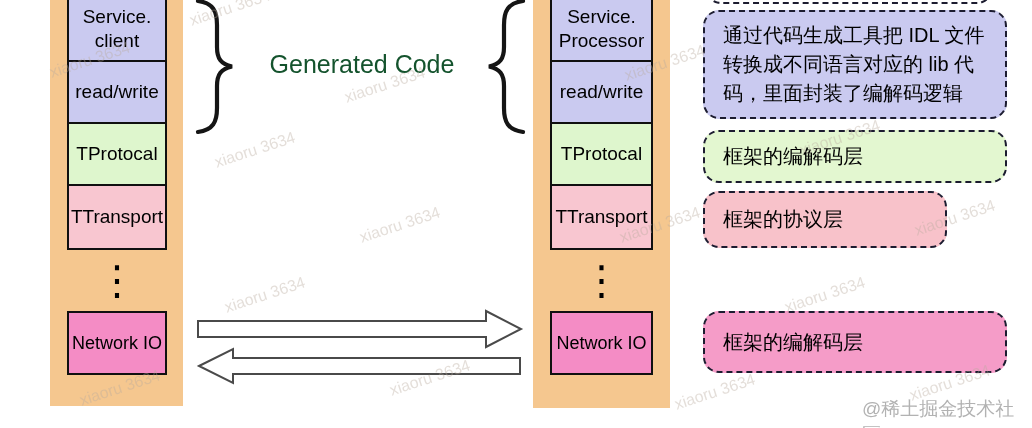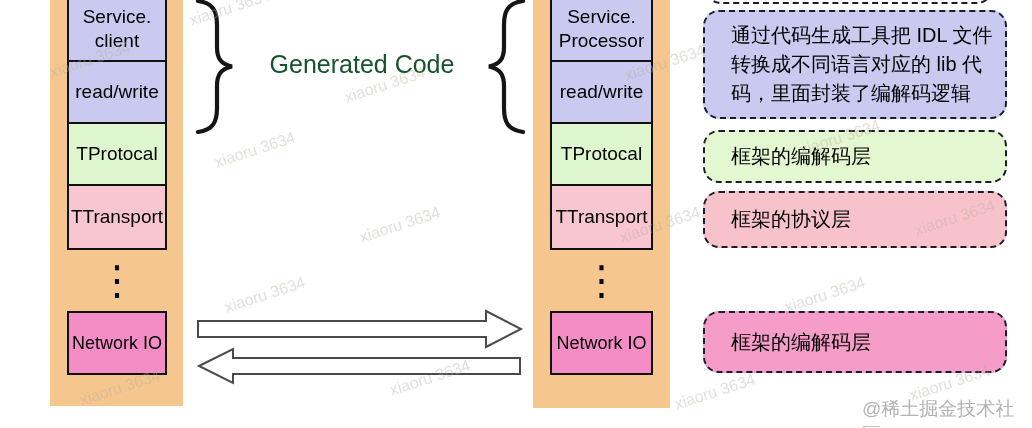--- a/index.html
+++ b/index.html
@@ -16,21 +16,21 @@
   .dots-box{
     position:absolute;z-index:2;display:flex;align-items:center;justify-content:center;
     font-family:"DejaVu Sans",sans-serif;font-size:40px;line-height:1;color:#000;
   }
   .gen-label{
     position:absolute;z-index:3;font-size:25px;font-weight:400;text-align:center;color:#14532d;
   }
   .overlay{position:absolute;left:0;top:0;z-index:3;pointer-events:none;}
   .ann{
     position:absolute;z-index:2;box-sizing:border-box;border:2px dashed #1c1c30;border-radius:16px;
-    display:flex;align-items:center;padding-left:26px;padding-right:12px;
+    display:flex;align-items:center;padding-left:18px;padding-right:12px;
     font-size:20px;line-height:1.45;white-space:pre-line;color:#000;
   }
   .ann-partial{background:#ffffff;}
   .wm{
     position:absolute;z-index:4;transform:translate(-50%,-50%) rotate(-18deg);
     font-size:16px;color:#b9ab9e;opacity:.38;white-space:nowrap;pointer-events:none;
   }
   .credit{position:absolute;z-index:4;font-size:19px;color:#b2b2b2;}
 </style>
 </head>
@@ -67,21 +67,21 @@
   </svg>
 
   <div class="ann ann-partial" style="left:705px;top:-43px;width:288px;height:47px;"></div>
 
   <div class="ann" style="left: 703px; top: 10px; width: 304px; height: 109px; background-color: rgb(202, 202, 240);">通过代码生成工具把 IDL 文件
 转换成不同语言对应的 lib 代
 码，里面封装了编解码逻辑</div>
 
   <div class="ann" style="left: 703px; top: 130px; width: 304px; height: 53px; background-color: rgb(227, 247, 208);">框架的编解码层</div>
 
-  <div class="ann" style="left: 703px; top: 191px; width: 304px; height: 57px; background-color: rgb(248, 194, 202);">框架的协议层</div>
+  <div class="ann" style="left: 703px; top: 191px; width: 244px; height: 57px; background-color: rgb(248, 194, 202);">框架的协议层</div>
 
   <div class="ann" style="left: 703px; top: 311px; width: 304px; height: 62px; background-color: rgb(245, 156, 200);">框架的编解码层</div>
 
   <div class="credit" style="left:862px;top:396px;">@稀土掘金技术社区</div>
 
 <span class="wm" style="left: 90px; top: 60px;">xiaoru 3634</span>
     <span class="wm" style="left: 230px; top: 8px;">xiaoru 3634</span>
     <span class="wm" style="left: 255px; top: 150px;">xiaoru 3634</span>
     <span class="wm" style="left: 385px; top: 85px;">xiaoru 3634</span>
     <span class="wm" style="left: 400px; top: 225px;">xiaoru 3634</span>

